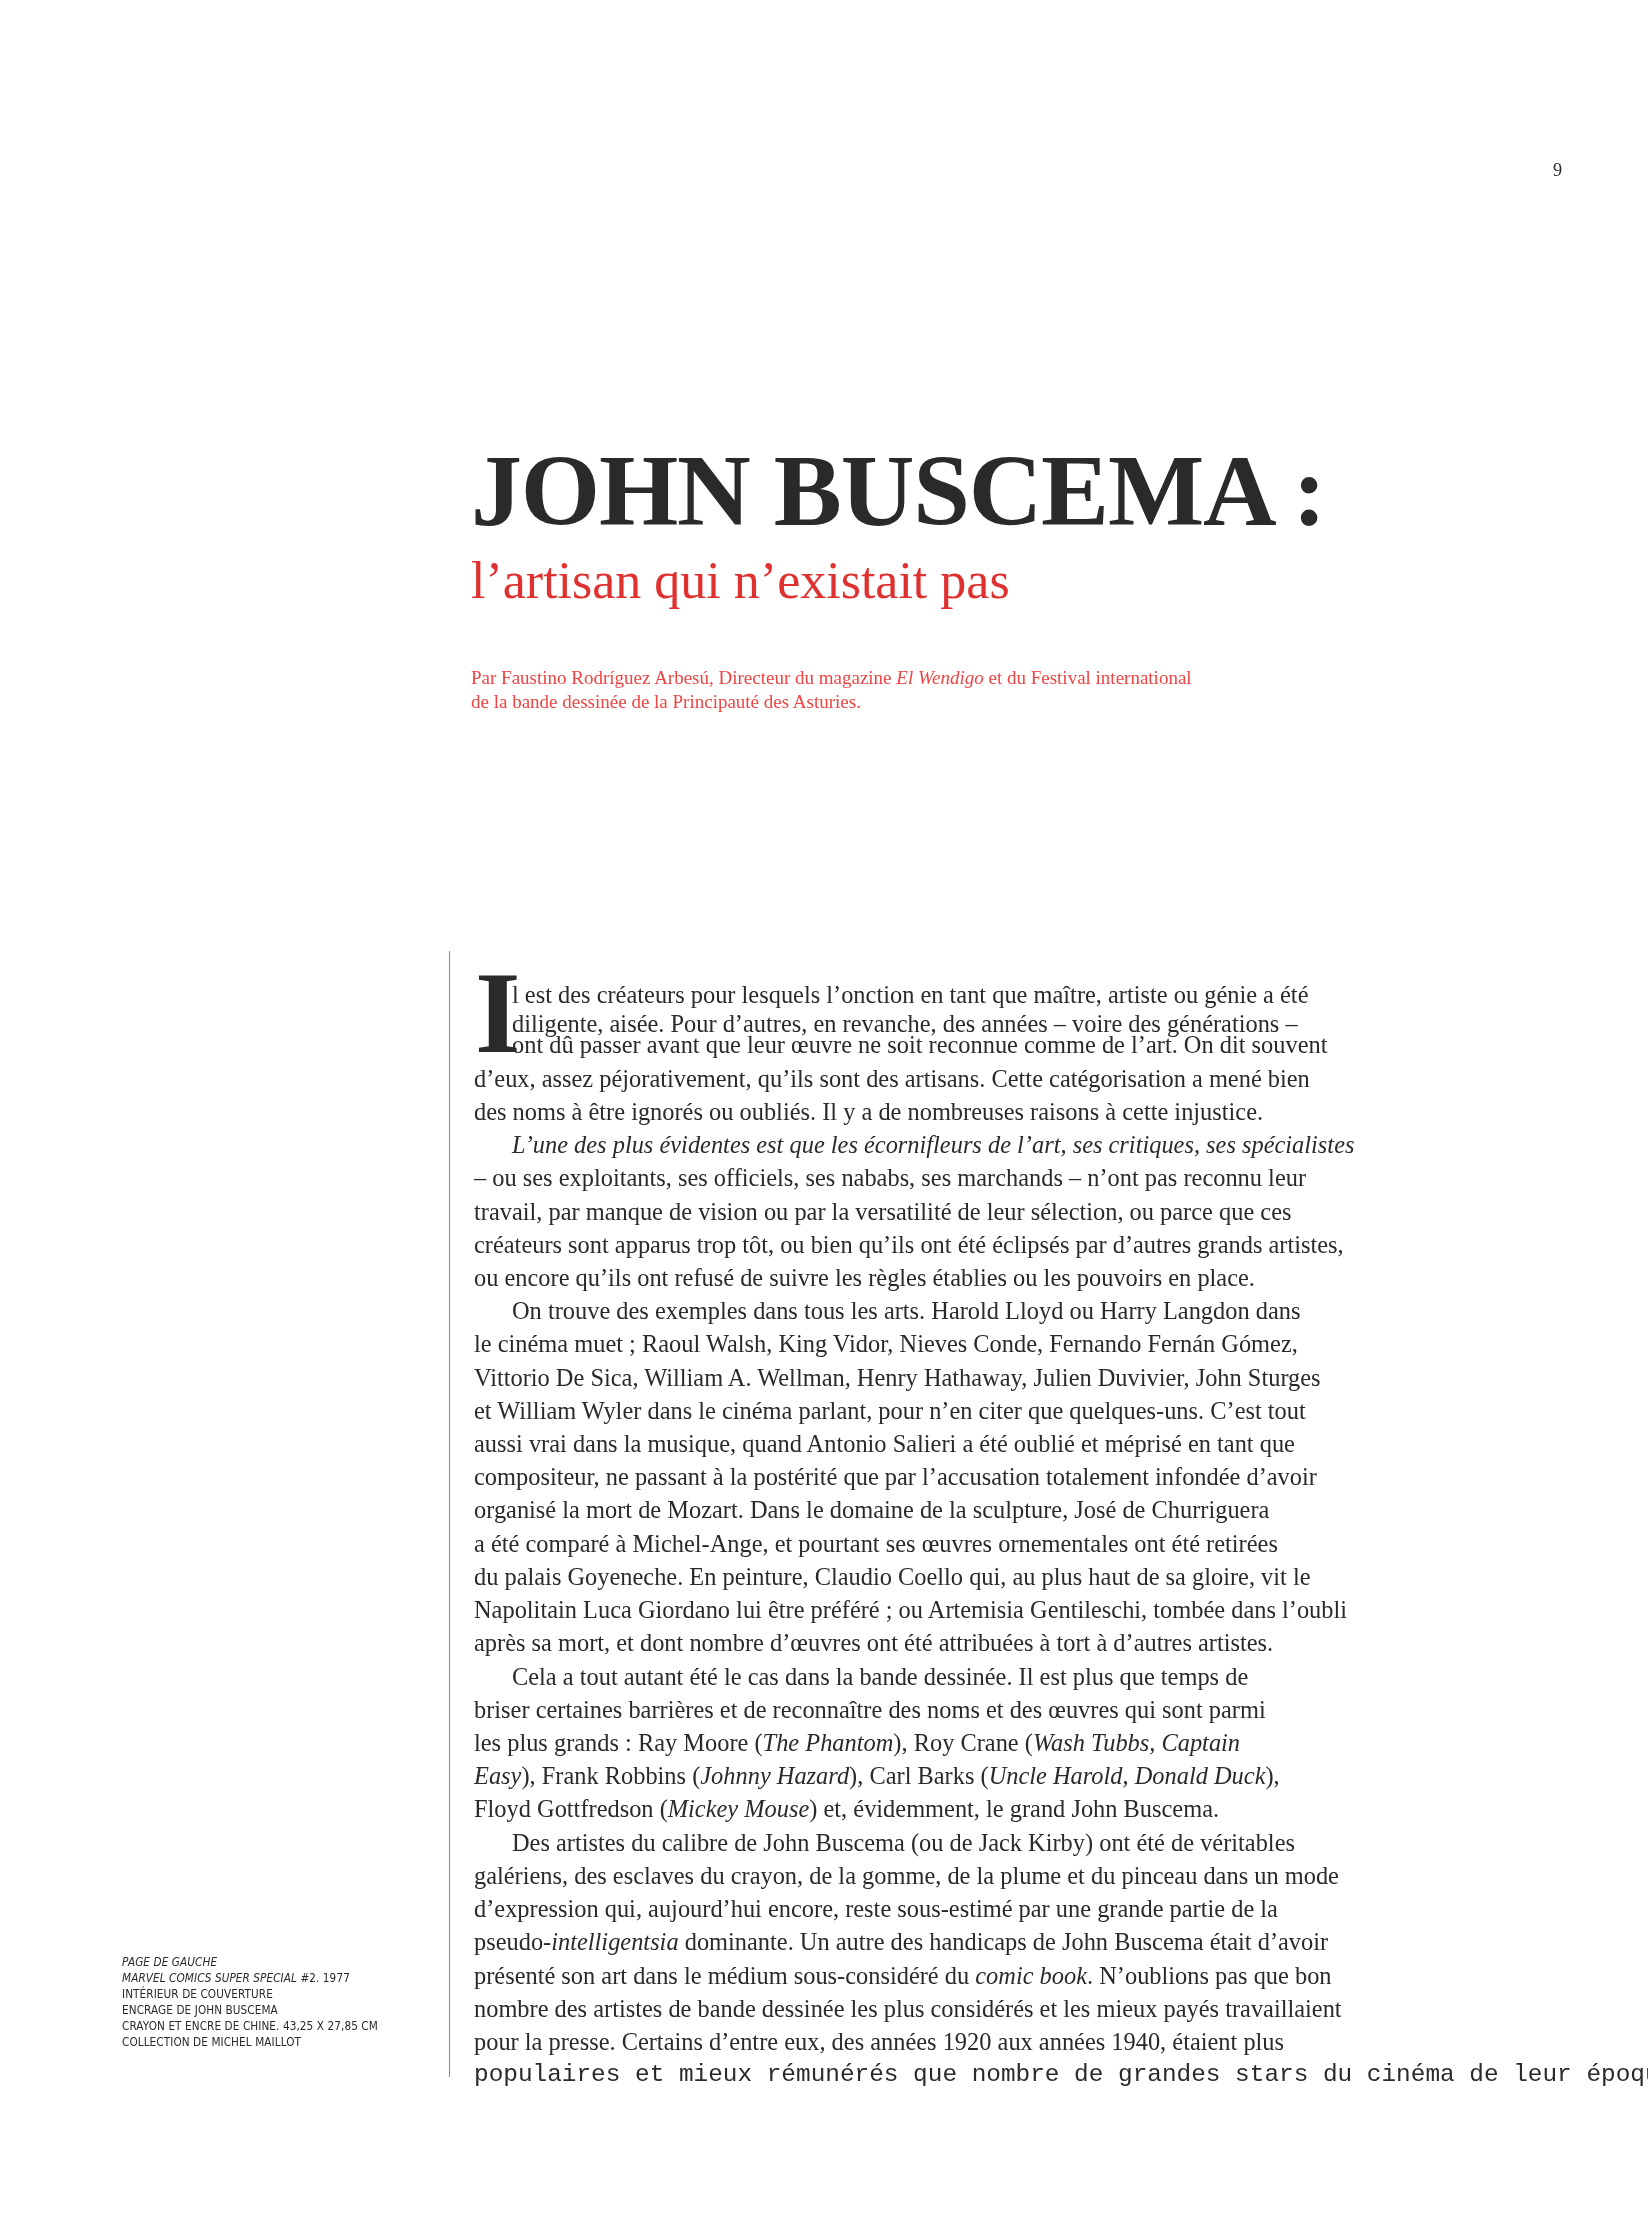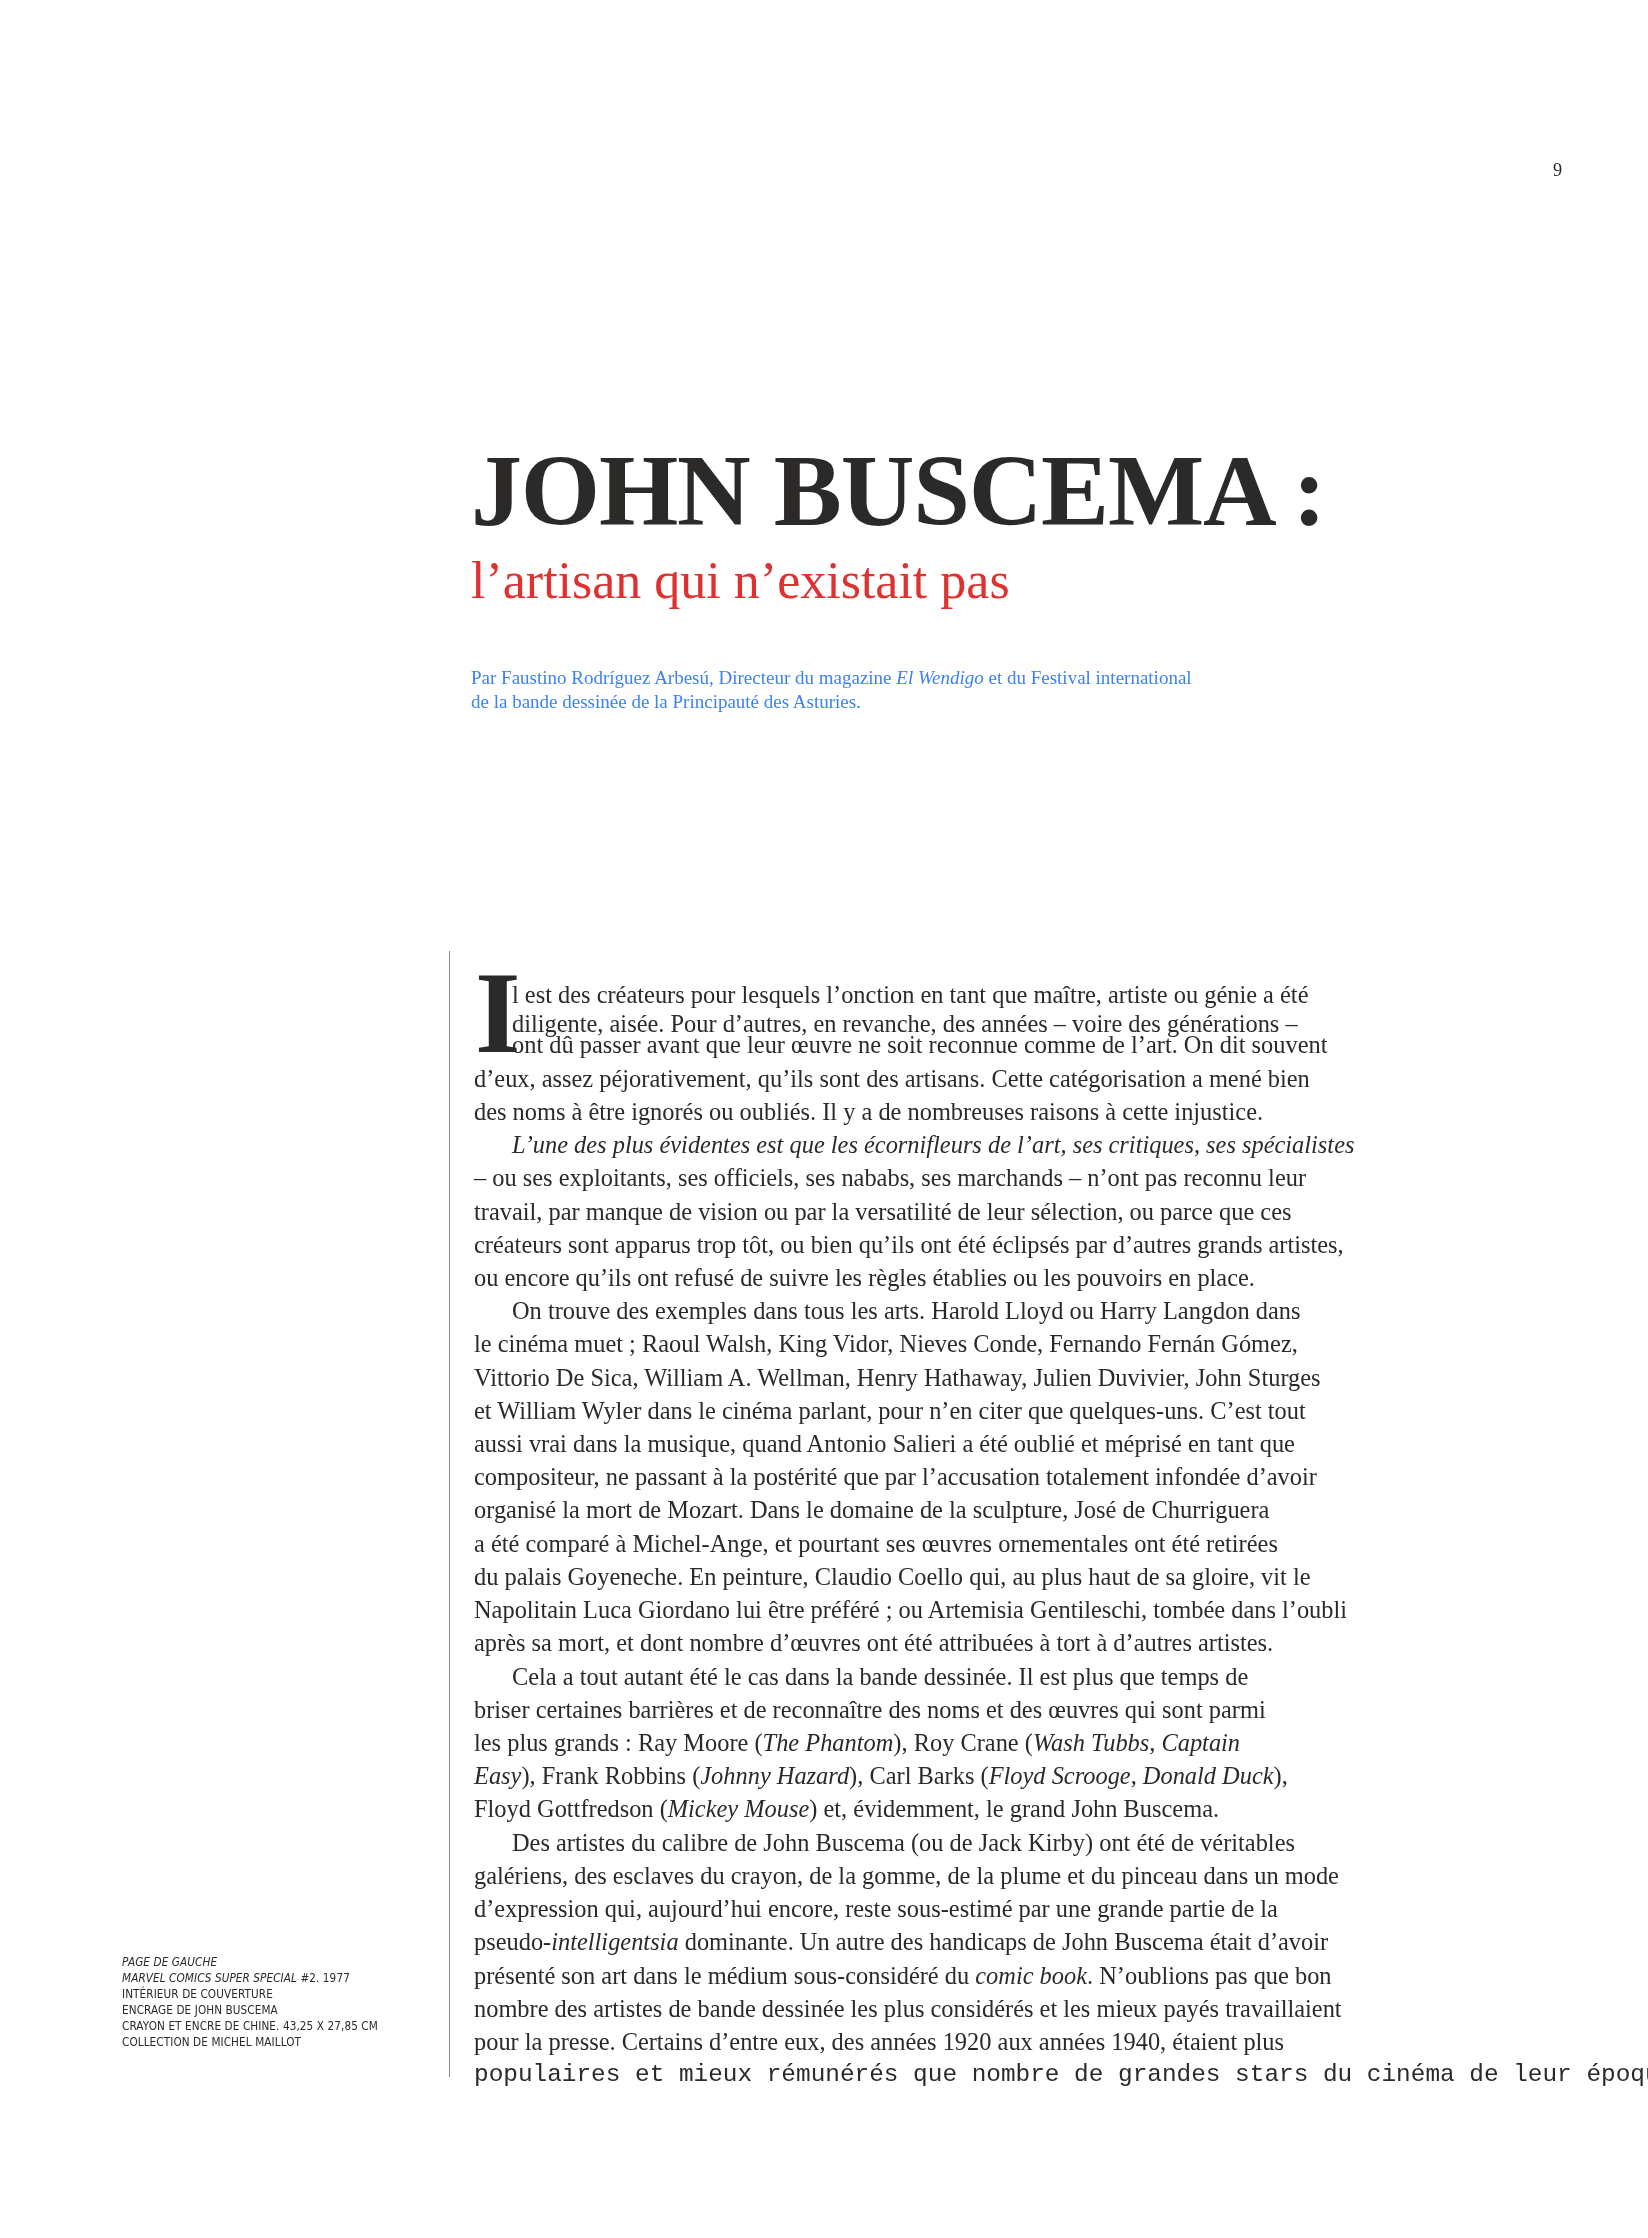--- a/index.html
+++ b/index.html
@@ -1,21 +1,21 @@
 <!DOCTYPE html>
 <html style="font-size:9.8px"><head>
 <meta charset="utf-8">
 <style>
   html, body { margin:0; padding:0; background:#ffffff; }
   body { width:1649px; height:2239px; position:relative; overflow:hidden; color:#2b2a29; }
   .page-number { position:absolute; left:1553px; top:160px; font-family:"Liberation Serif", serif; font-size:18.3px; color:#2b2a29; }
   .title { position:absolute; left:471px; top:440px; margin:0; font-family:"Liberation Serif", serif; font-weight:bold; font-size:102px; letter-spacing:-1.2px; line-height:1; color:#2b2a29; white-space:nowrap; }
   .title .colon { margin-left:17px; }
   .subtitle { position:absolute; left:471px; top:555px; margin:0; font-family:"Liberation Serif", serif; font-weight:normal; font-size:52px; line-height:1; color:#e03131; white-space:nowrap; }
-  .byline { position:absolute; left:471px; top:666px; width:853px; font-family:"Liberation Serif", serif; font-size:19px; line-height:24.4px; color:#3b82f6; }
+  .byline { position:absolute; left:471px; top:666px; width:853px; font-family:"Liberation Serif", serif; font-size:19px; line-height:24.4px; color:#ef4444; }
   .byline .line { display:block; white-space:nowrap; }
   .vrule { position:absolute; left:449px; top:951px; width:1.2px; height:1126px; background:#8a8a8a; }
   .body-text { position:absolute; left:474px; top:962px; width:987px; font-family:"Liberation Serif", serif; font-size:24.4px; color:#2b2a29; }
   .body-text .ln { position:absolute; left:0; white-space:nowrap; height:33px; line-height:33px; }
   .body-text .ln.indent { left:38px; }
   .body-text .ln.after-drop { left:38px; }
   .drop-cap { position:absolute; left:475px; top:954px; font-family:"Liberation Serif", serif; font-weight:bold; font-size:117px; line-height:1; color:#2b2a29; }
   em { font-style:italic; }
   .caption { position:absolute; left:122px; top:1954px; font-family:"DejaVu Sans", sans-serif; font-size:12.8px; line-height:16px; color:#2b2a29; letter-spacing:0.1px; transform:scaleX(0.82); transform-origin:left top; }
   .caption .cl { display:block; white-space:nowrap; }
@@ -57,21 +57,21 @@
     <div class="ln" style="top: 465px;"><span>aussi vrai dans la musique, quand Antonio Salieri a été oublié et méprisé en tant que</span></div>
     <div class="ln" style="top: 498px;"><span>compositeur, ne passant à la postérité que par l’accusation totalement infondée d’avoir</span></div>
     <div class="ln" style="top: 531px;"><span>organisé la mort de Mozart. Dans le domaine de la sculpture, José de Churriguera</span></div>
     <div class="ln" style="top: 565px;"><span>a été comparé à Michel-Ange, et pourtant ses œuvres ornementales ont été retirées</span></div>
     <div class="ln" style="top: 598px;"><span>du palais Goyeneche. En peinture, Claudio Coello qui, au plus haut de sa gloire, vit le</span></div>
     <div class="ln" style="top: 631px;"><span>Napolitain Luca Giordano lui être préféré ; ou Artemisia Gentileschi, tombée dans l’oubli</span></div>
     <div class="ln" style="top: 664px;"><span>après sa mort, et dont nombre d’œuvres ont été attribuées à tort à d’autres artistes.</span></div>
     <div class="ln indent" style="top: 698px;"><span>Cela a tout autant été le cas dans la bande dessinée. Il est plus que temps de</span></div>
     <div class="ln" style="top: 731px;"><span>briser certaines barrières et de reconnaître des noms et des œuvres qui sont parmi</span></div>
     <div class="ln" style="top: 764px;"><span>les plus grands : Ray Moore (</span><em>The Phantom</em><span>), Roy Crane (</span><em>Wash Tubbs, Captain</em><span></span></div>
-    <div class="ln" style="top: 797px;"><span></span><em>Easy</em><span>), Frank Robbins (</span><em>Johnny Hazard</em><span>), Carl Barks (</span><em>Floyd Scrooge, Donald Duck</em><span>),</span></div>
+    <div class="ln" style="top: 797px;"><span></span><em>Easy</em><span>), Frank Robbins (</span><em>Johnny Hazard</em><span>), Carl Barks (</span><em>Uncle Harold, Donald Duck</em><span>),</span></div>
     <div class="ln" style="top: 830px;"><span>Floyd Gottfredson (</span><em>Mickey Mouse</em><span>) et, évidemment, le grand John Buscema.</span></div>
     <div class="ln indent" style="top: 864px;"><span>Des artistes du calibre de John Buscema (ou de Jack Kirby) ont été de véritables</span></div>
     <div class="ln" style="top: 897px;"><span>galériens, des esclaves du crayon, de la gomme, de la plume et du pinceau dans un mode</span></div>
     <div class="ln" style="top: 930px;"><span>d’expression qui, aujourd’hui encore, reste sous-estimé par une grande partie de la</span></div>
     <div class="ln" style="top: 963px;"><span>pseudo-</span><em>intelligentsia</em><span> dominante. Un autre des handicaps de John Buscema était d’avoir</span></div>
     <div class="ln" style="top: 997px;"><span>présenté son art dans le médium sous-considéré du </span><em>comic book</em><span>. N’oublions pas que bon</span></div>
     <div class="ln" style="top: 1030px;"><span>nombre des artistes de bande dessinée les plus considérés et les mieux payés travaillaient</span></div>
     <div class="ln" style="top: 1063px;"><span>pour la presse. Certains d’entre eux, des années 1920 aux années 1940, étaient plus</span></div>
     <div class="ln" style="top: 1096px; font-family: Liberation Mono, monospace;"><span>populaires et mieux rémunérés que nombre de grandes stars du cinéma de leur époque.</span></div>
   </div>

